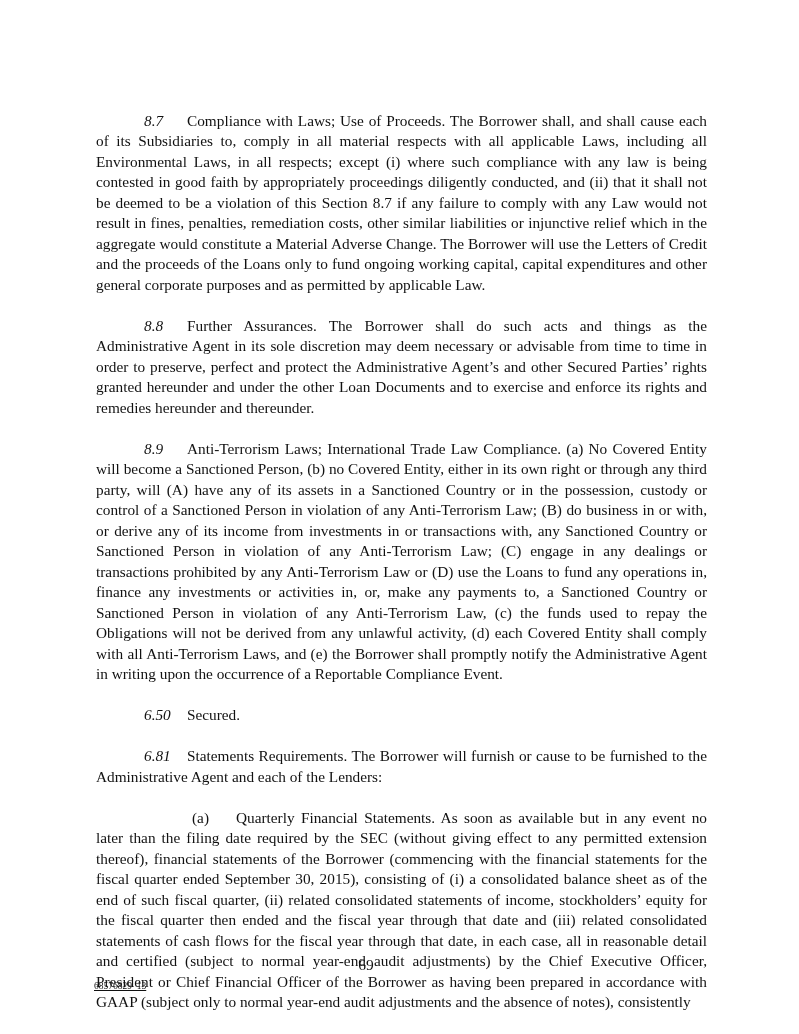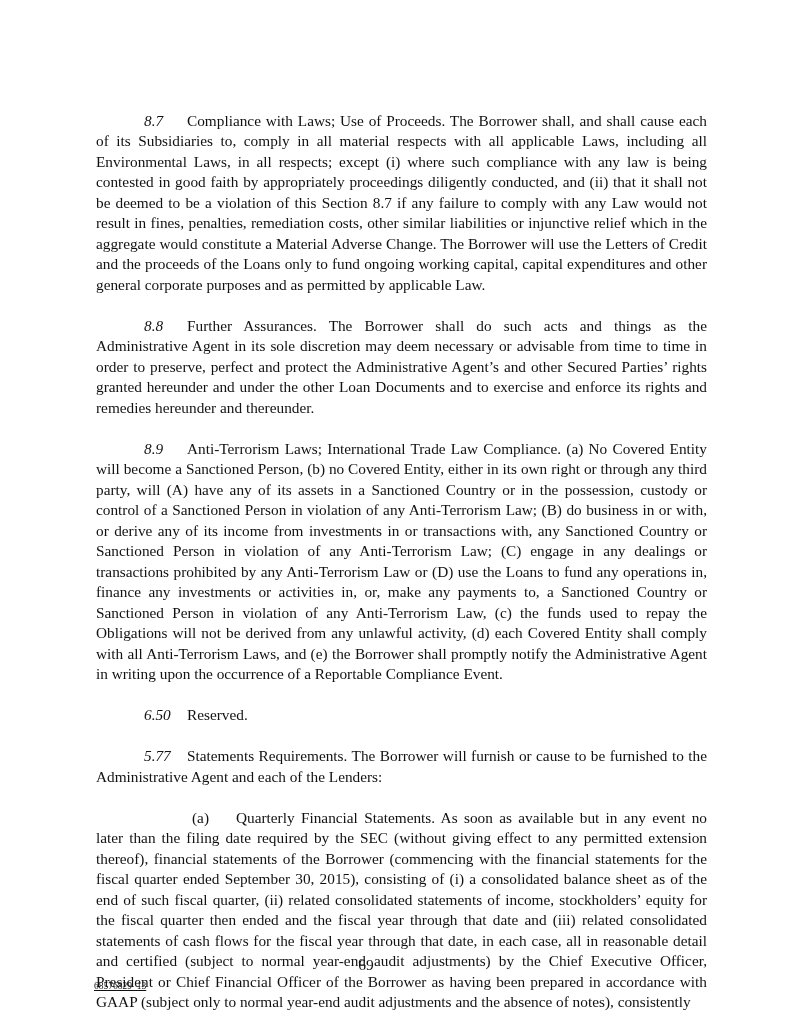--- a/index.html
+++ b/index.html
@@ -25,23 +25,23 @@
 
   <p><span class="ind"></span><span class="num">8.7</span><span class="head">Compliance with Laws; Use of Proceeds</span><span>.  The Borrower shall, and shall cause each of its Subsidiaries to, comply in all material respects with all applicable Laws, including all Environmental Laws, in all respects; except (i) where such compliance with any law is being contested in good faith by appropriately proceedings diligently conducted, and (ii) that it shall not be deemed to be a violation of this Section 8.7 if any failure to comply with any Law would not result in fines, penalties, remediation costs, other similar liabilities or injunctive relief which in the aggregate would constitute a Material Adverse Change.  The Borrower will use the Letters of Credit and the proceeds of the Loans only to fund ongoing working capital, capital expenditures and other general corporate purposes and as permitted by applicable Law.</span></p>
   <div class="gap"></div>
 
   <p><span class="ind"></span><span class="num">8.8</span><span class="head">Further Assurances</span><span>.  The Borrower shall do such acts and things as the Administrative Agent in its sole discretion may deem necessary or advisable from time to time in order to preserve, perfect and protect the Administrative Agent’s and other Secured Parties’ rights granted hereunder and under the other Loan Documents and to exercise and enforce its rights and remedies hereunder and thereunder.</span></p>
   <div class="gap"></div>
 
   <p><span class="ind"></span><span class="num">8.9</span><span class="head">Anti-Terrorism Laws; International Trade Law Compliance</span><span>.  (a) No Covered Entity will become a Sanctioned Person, (b) no Covered Entity, either in its own right or through any third party, will (A) have any of its assets in a Sanctioned Country or in the possession, custody or control of a Sanctioned Person in violation of any Anti-Terrorism Law; (B) do business in or with, or derive any of its income from investments in or transactions with, any Sanctioned Country or Sanctioned Person in violation of any Anti-Terrorism Law; (C) engage in any dealings or transactions prohibited by any Anti-Terrorism Law or (D) use the Loans to fund any operations in, finance any investments or activities in, or, make any payments to, a Sanctioned Country or Sanctioned Person in violation of any Anti-Terrorism Law, (c) the funds used to repay the Obligations will not be derived from any unlawful activity, (d) each Covered Entity shall comply with  all Anti-Terrorism Laws, and (e) the Borrower shall promptly notify the Administrative Agent in writing upon the occurrence of a Reportable Compliance Event.</span></p>
   <div class="gap"></div>
 
-  <p><span class="ind"></span><span class="num">6.50</span><span class="head">Reserved</span><span>.</span></p>
+  <p><span class="ind"></span><span class="num">6.50</span><span class="head">Secured</span><span>.</span></p>
   <div class="gap"></div>
 
-  <p><span class="ind"></span><span class="num">5.77</span><span class="head">Statements Requirements</span><span>.  The Borrower will furnish or cause to be furnished to the Administrative Agent and each of the Lenders:</span></p>
+  <p><span class="ind"></span><span class="num">6.81</span><span class="head">Statements Requirements</span><span>.  The Borrower will furnish or cause to be furnished to the Administrative Agent and each of the Lenders:</span></p>
   <div class="gap"></div>
 
   <p><span class="ind2"></span><span class="numa">(a)</span><span class="head">Quarterly Financial Statements</span><span>.  As soon as available but in any event no later than the filing date required by the SEC (without giving effect to any permitted extension thereof), financial statements of the Borrower (commencing with the financial statements for the fiscal quarter ended September 30, 2015), consisting of (i) a consolidated balance sheet as of the end of such fiscal quarter, (ii) related consolidated statements of income, stockholders’ equity for the fiscal quarter then ended and the fiscal year through that date and (iii) related consolidated statements of cash flows for the fiscal year through that date, in each case, all in reasonable detail and certified (subject to normal year-end audit adjustments) by the Chief Executive Officer, President or Chief Financial Officer of the Borrower as having been prepared in accordance with GAAP (subject only to normal year-end audit adjustments and the absence of notes), consistently</span></p>
 </div>
 
 <div class="pagenum">69</div>
 <div class="docid">68576829_13</div>
 
 </body></html>

